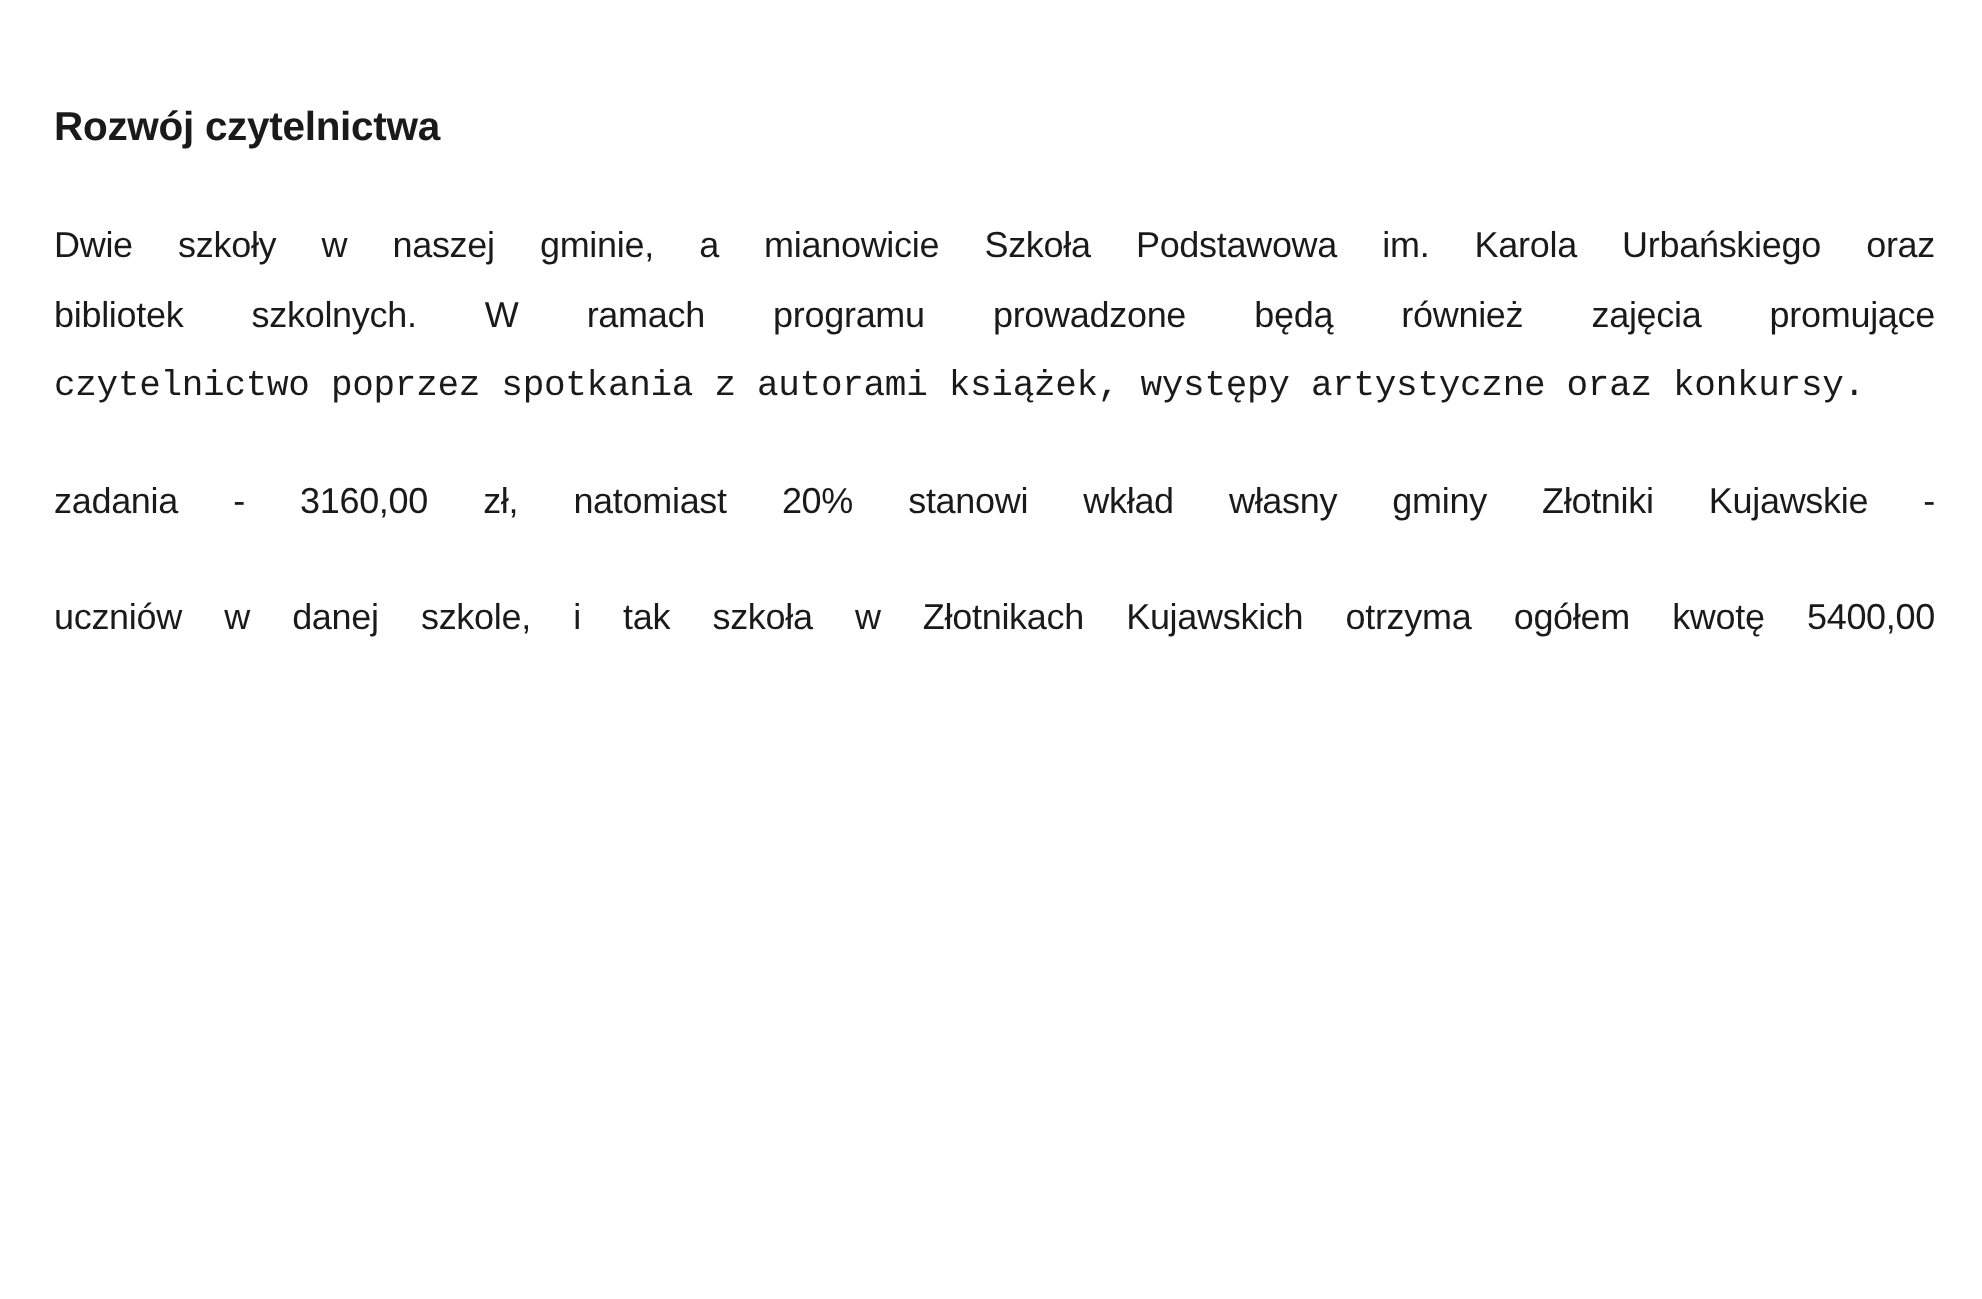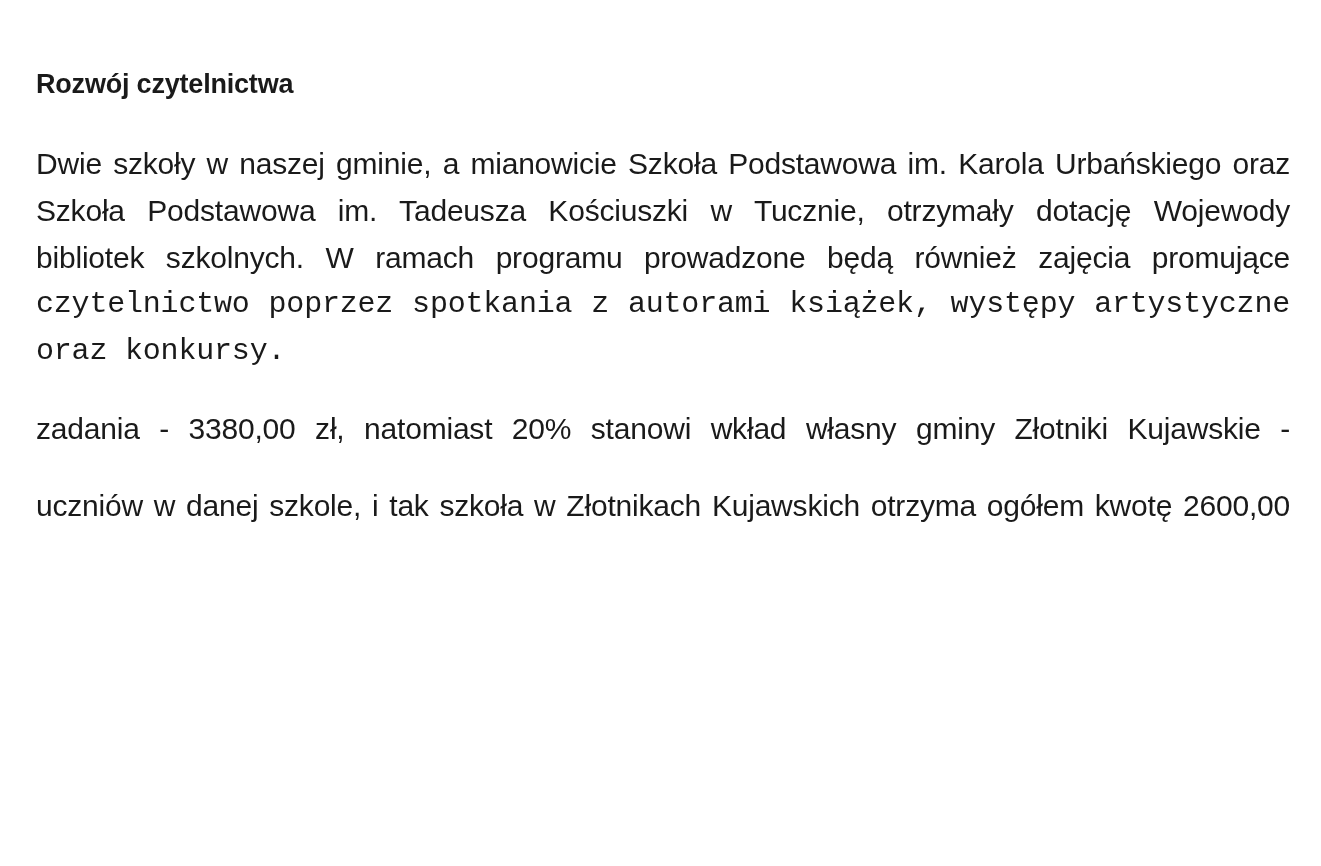--- a/index.html
+++ b/index.html
@@ -23,43 +23,42 @@
     font-size: 27px;
     font-weight: 700;
     line-height: 28px;
     margin: 0 0 42px 0;
     letter-spacing: -0.2px;
   }
   .paragraph {
     margin: 0 0 30px 0;
   }
   .line {
-    font-size: 30px;
+    font-size: 24px;
     line-height: 47px;
     letter-spacing: -0.2px;
     text-align: justify;
     text-align-last: justify;
   }
   .line.last {
     text-align-last: left;
     font-family: Liberation Mono, monospace;
   }
 </style>
 </head>
 <body>
 
 <div class="page">
   <h1 class="title">Rozwój czytelnictwa</h1>
   <div class="body" id="doc-body">
       <div class="paragraph">
         <div class="line">Dwie szkoły w naszej gminie, a mianowicie Szkoła Podstawowa im. Karola Urbańskiego oraz</div>
-        <div class="line">Szkoła Podstawowa im. Tadeusza Kościuszki w Tucznie, otrzymały dotację Wojewody</div>
         <div class="line">bibliotek szkolnych. W ramach programu prowadzone będą również zajęcia promujące</div>
         <div class="line last">czytelnictwo poprzez spotkania z autorami książek, występy artystyczne oraz konkursy.</div>
       </div>
       <div class="paragraph">
-        <div class="line">zadania - 3380,00 zł, natomiast 20% stanowi wkład własny gminy Złotniki Kujawskie -</div>
+        <div class="line">zadania - 3160,00 zł, natomiast 20% stanowi wkład własny gminy Złotniki Kujawskie -</div>
       </div>
       <div class="paragraph">
-        <div class="line">uczniów w danej szkole, i tak szkoła w Złotnikach Kujawskich otrzyma ogółem kwotę 2600,00</div>
+        <div class="line">uczniów w danej szkole, i tak szkoła w Złotnikach Kujawskich otrzyma ogółem kwotę 5400,00</div>
       </div>
     </div>
 </div>
 
 </body></html>

